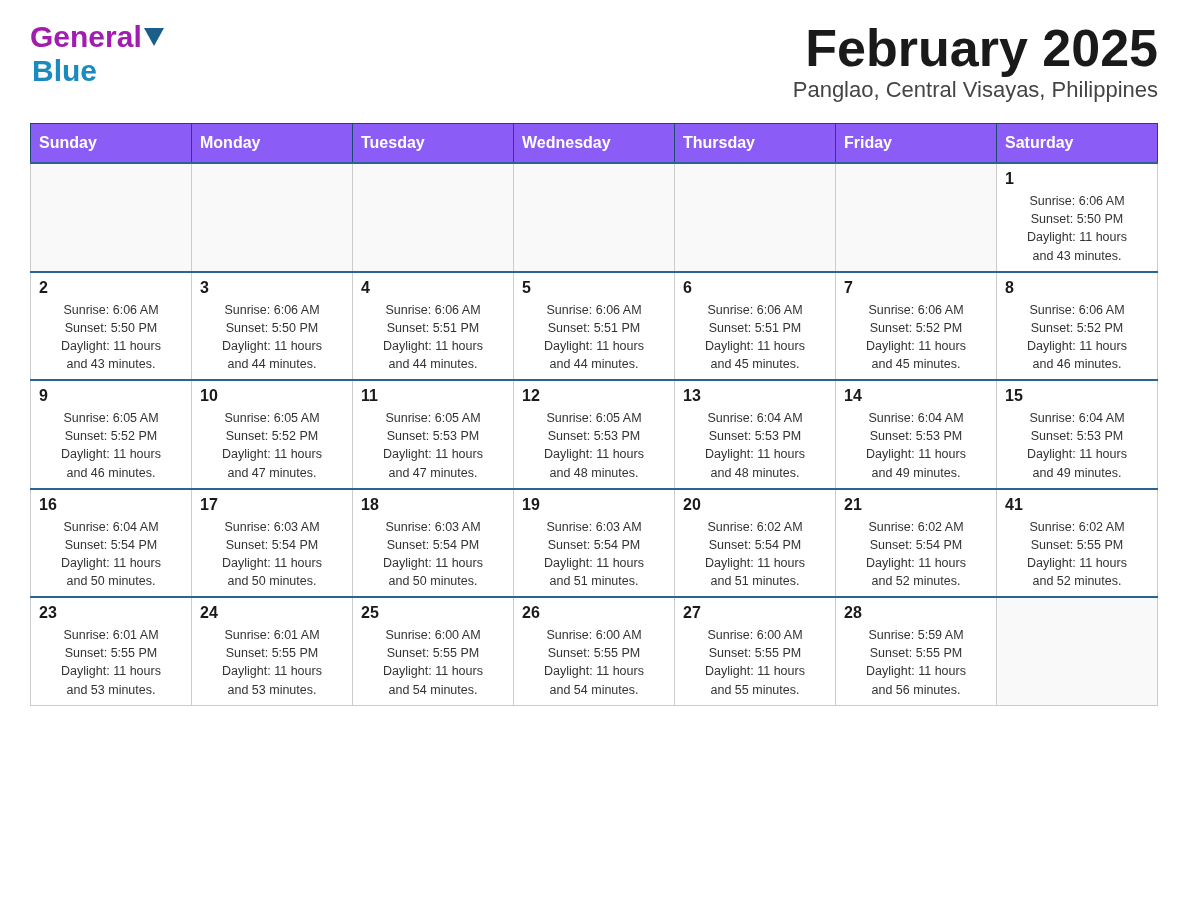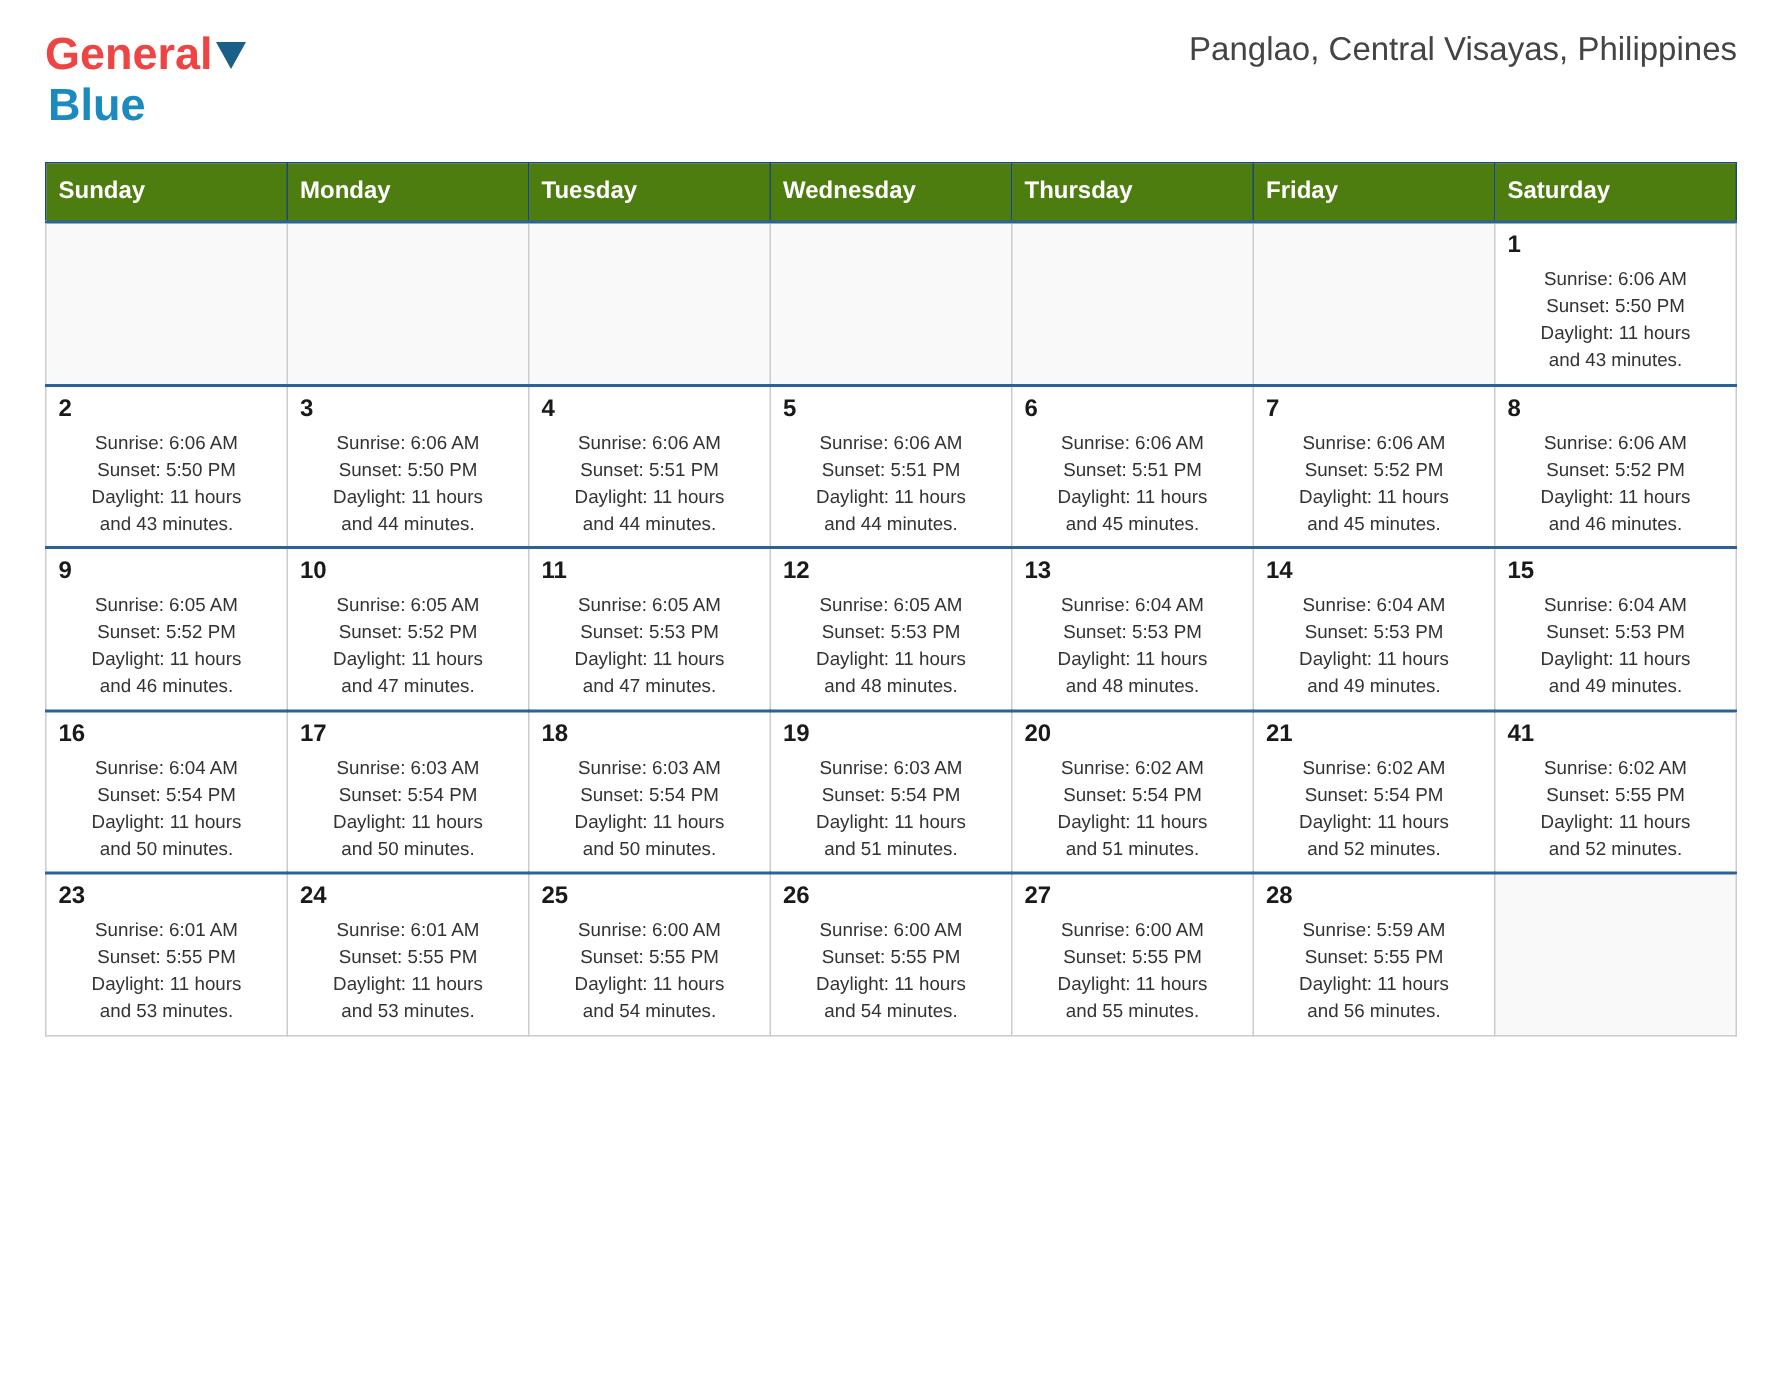--- a/index.html
+++ b/index.html
@@ -35,21 +35,21 @@
       font-size: 22px;
       font-weight: normal;
       color: #444;
     }
     .calendar {
       width: 100%;
       border-collapse: collapse;
       border: 1px solid #aaa;
     }
     .calendar th {
-      background-color: #4d7c0f;
+      background-color: #8b5cf6;
       color: #fff;
       font-size: 16px;
       font-weight: bold;
       padding: 10px 8px;
       text-align: left;
       border: 1px solid #1a4a70;
     }
     .calendar td {
       width: 14.28%;
       vertical-align: top;
@@ -78,21 +78,21 @@
     .empty-cell {
       background: #f9f9f9;
     }
     .calendar tbody tr:last-child {
       border-bottom: 1px solid #ccc;
       margin-left: 16px;
     }
     .logo-word-general {
       font-size: 30px;
       font-weight: bold;
-      color: #ef4444;
+      color: #a21caf;
     }
     .logo-word-blue {
       font-size: 30px;
       font-weight: bold;
       color: #1a8abf;
     }
     .logo-row1 {
       display: flex;
       align-items: center;
     }
@@ -111,20 +111,21 @@
       <span class="logo-word-general">General</span>
       <svg width="20" height="20" viewBox="0 0 20 20" style="margin-left:2px; margin-top:2px;">
         <polygon points="0,0 20,0 10,18" fill="#1a5f8a"></polygon>
       </svg>
     </div>
     <div class="logo-row2">
       <span class="logo-word-blue">Blue</span>
     </div>
   </div>
   <div class="title-section">
+    <h1>February 2025</h1>
     <h2>Panglao, Central Visayas, Philippines</h2>
   </div>
 </div>
 
 <table class="calendar">
   <thead>
     <tr>
       <th>Sunday</th>
       <th>Monday</th>
       <th>Tuesday</th>

